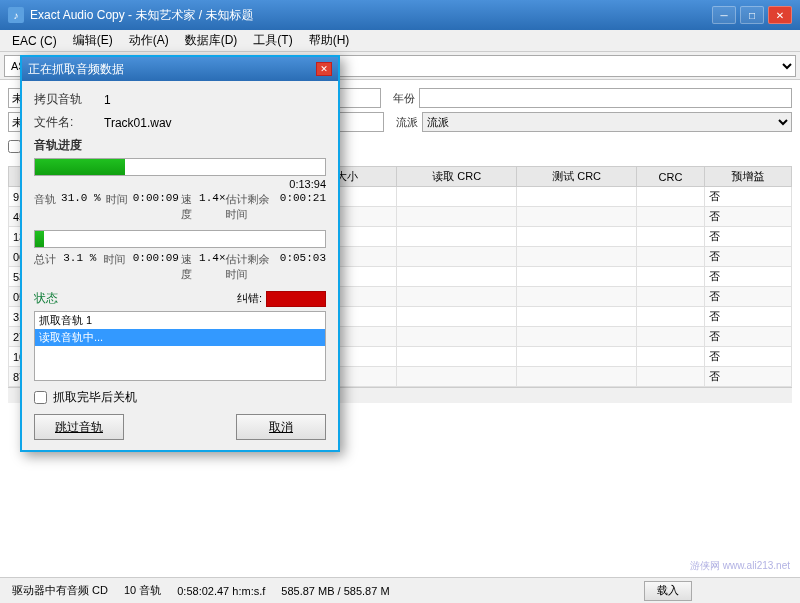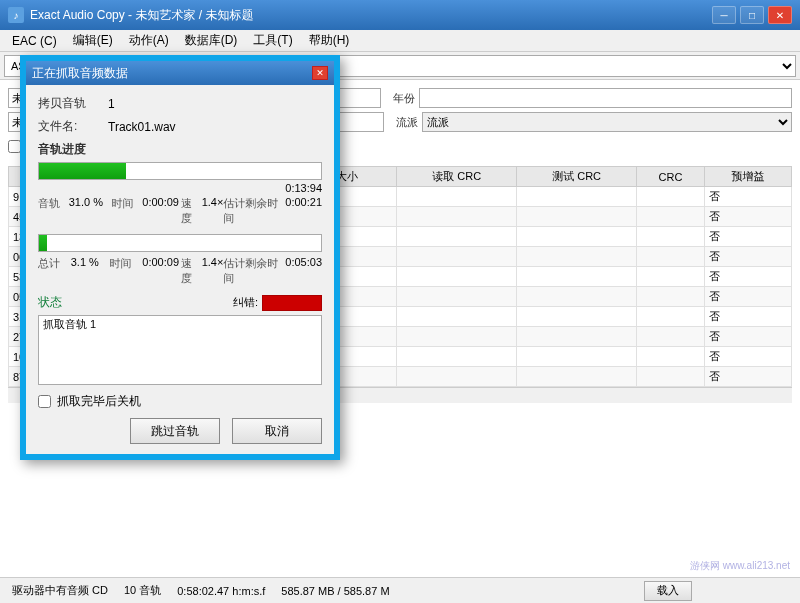--- a/index.html
+++ b/index.html
@@ -162,21 +162,21 @@
       background: transparent;
       z-index: 100;
       pointer-events: none;
     }
     .dialog {
       position: absolute;
       top: 55px;
       left: 20px;
       width: 320px;
       background: #f0f0f0;
-      border: 6px solid #0ea5e9;
+      border: 2px solid #0ea5e9;
       box-shadow: 4px 4px 12px rgba(0,0,0,0.4);
       pointer-events: all;
     }
     .dialog-title-bar {
       background: linear-gradient(to bottom, #4a90d9, #2a6db5);
       color: white;
       height: 24px;
       display: flex;
       align-items: center;
       justify-content: space-between;
@@ -235,21 +235,21 @@
       grid-template-columns: 1fr 1fr;
       gap: 2px;
       font-size: 11px;
     }
     .progress-info-row {
       display: flex;
       justify-content: space-between;
     }
     .pi-label { color: #555; }
     .pi-sub { color: #555; }
-    .pi-val { color: #000; font-family: Liberation Sans, sans-serif; }
+    .pi-val { color: #000; font-family: Liberation Mono, monospace; }
 
     
     .status-section {
       margin-top: 6px;
     }
     .status-header {
       display: flex;
       justify-content: space-between;
       align-items: center;
       margin-bottom: 4px;
@@ -282,22 +282,23 @@
     .shutdown-row {
       display: flex;
       align-items: center;
       gap: 6px;
       margin-top: 8px;
       margin-bottom: 8px;
       font-size: 12px;
     }
     .dialog-buttons {
       display: flex;
-      justify-content: flex-end;
+      justify-content: space-between;
       gap: 12px;
+      text-decoration: underline;
     }
     .dialog-btn {
       width: 90px;
       height: 26px;
       border: 1px solid #888;
       background: linear-gradient(to bottom, #f8f8f8, #e0e0e0);
       font-size: 12px;
       cursor: pointer;
     }
 
@@ -587,20 +588,21 @@
       <div class="status-section">
         <div class="status-header">
           <span class="status-title">状态</span>
           <div style="display:flex; align-items:center; gap:4px;">
             <span style="font-size:11px">纠错:</span>
             <div class="error-box"></div>
           </div>
         </div>
         <div class="status-listbox">
           <div class="status-list-item">抓取音轨 1</div>
+          <div class="status-list-item selected">读取音轨中...</div>
         </div>
       </div>
 
       <div class="shutdown-row">
         <input type="checkbox" style="">
         <span>抓取完毕后关机</span>
       </div>
 
       <div class="dialog-buttons">
         <button class="dialog-btn">跳过音轨</button>

